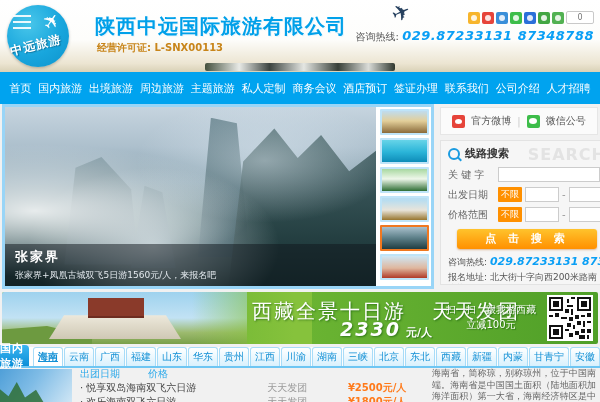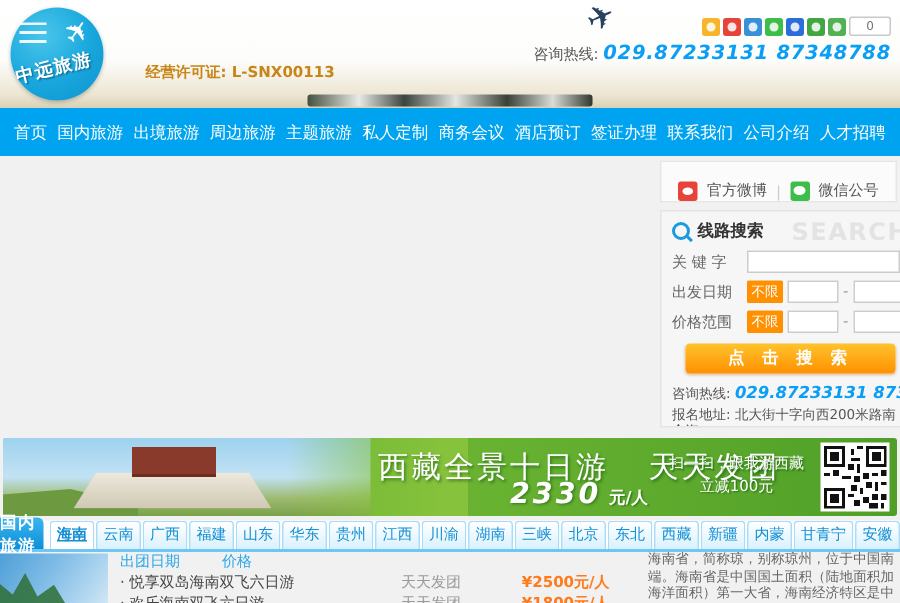--- a/index.html
+++ b/index.html
@@ -67,21 +67,21 @@
   .thumb.active{border-color:#f07820;}
   .t1{background:linear-gradient(180deg,#bfdcef 0%,#e3cf9a 45%,#8a6a3a 100%);}
   .t2{background:linear-gradient(180deg,#66d4e8 0%,#2ab4d8 55%,#0e8cb8 100%);}
   .t3{background:linear-gradient(180deg,#a8d8a0 0%,#eef7ea 45%,#2f6e35 100%);}
   .t4{background:linear-gradient(180deg,#b8ddf0 10%,#e8e4da 55%,#98762f 100%);}
   .t5{background:linear-gradient(180deg,#a9c0cc 0%,#5c7f88 50%,#1f3d42 100%);}
   .t6{background:linear-gradient(180deg,#cfe7f5 0%,#dfb79e 55%,#b03a28 100%);}
 
   
   .social-box{position:absolute;left:440px;top:107px;width:158px;height:28px;background:#fbfbfb;
-    border:1px solid #e6e6e6;box-sizing:border-box;display:flex;align-items:flex-end;justify-content:center;
+    border:1px solid #e6e6e6;box-sizing:border-box;display:flex;align-items:center;justify-content:center;
     gap:6px;font-size:10px;color:#555;}
   .weibo-ic{width:13px;height:13px;border-radius:2px;background:#e6443a;position:relative;}
   .weibo-ic::after{content:"";position:absolute;left:3px;top:4px;width:7px;height:5px;border-radius:50%;background:#fff;}
   .wechat-ic{width:13px;height:13px;border-radius:2px;background:#3dbd4a;position:relative;}
   .wechat-ic::after{content:"";position:absolute;left:2px;top:3px;width:8px;height:6px;border-radius:50%;background:#fff;}
   .soc-sep{color:#ccc;}
   .soc-link{cursor:pointer;}
 
   .side-panel{position:absolute;left:440px;top:140px;width:174px;height:145px;background:#f6f6f6;
     border:1px solid #e3e3e3;box-sizing:border-box;padding:4px 7px;overflow:hidden;}
@@ -163,20 +163,21 @@
 <div class="page">
 
   <div class="header">
     <div class="header-train"></div>
     <div class="header-plane">✈</div>
     <div class="logo">
       <div class="logo-stripes"></div>
       <div class="logo-plane">✈</div>
       <div class="logo-text">中远旅游</div>
     </div>
+    <div class="company-name">陕西中远国际旅游有限公司</div>
     <div class="license">经营许可证: L-SNX00113</div>
     <div class="header-right">
       <div class="share-row">
 
           <span class="share-icon" style="background: rgb(247, 181, 44);"></span>
 
           <span class="share-icon" style="background: rgb(230, 68, 58);"></span>
 
           <span class="share-icon" style="background: rgb(58, 143, 217);"></span>
 
@@ -216,20 +217,47 @@
 
       <span class="nav-item">签证办理</span>
 
       <span class="nav-item">联系我们</span>
 
       <span class="nav-item">公司介绍</span>
 
       <span class="nav-item">人才招聘</span>
     </div>
 
+  <div class="slider">
+    <div class="slide-photo">
+      <div class="peak peak2"></div>
+      <div class="peak peak1"></div>
+      <div class="peak peak4"></div>
+      <div class="peak peak3"></div>
+      <div class="mist"></div>
+      <div class="slide-caption">
+        <div class="slide-title">张家界</div>
+        <div class="slide-desc">张家界+凤凰古城双飞5日游1560元/人，来报名吧</div>
+      </div>
+    </div>
+    <div class="thumbs">
+
+        <div class="thumb t1"></div>
+
+        <div class="thumb t2"></div>
+
+        <div class="thumb t3"></div>
+
+        <div class="thumb t4"></div>
+
+        <div class="thumb t5 active"></div>
+
+        <div class="thumb t6"></div>
+      </div>
+  </div>
 
   <div class="social-box">
     <span class="weibo-ic"></span>
     <span class="soc-link">官方微博</span>
     <span class="soc-sep">|</span>
     <span class="wechat-ic"></span>
     <span class="soc-link">微信公号</span>
   </div>
 
   <div class="side-panel">

